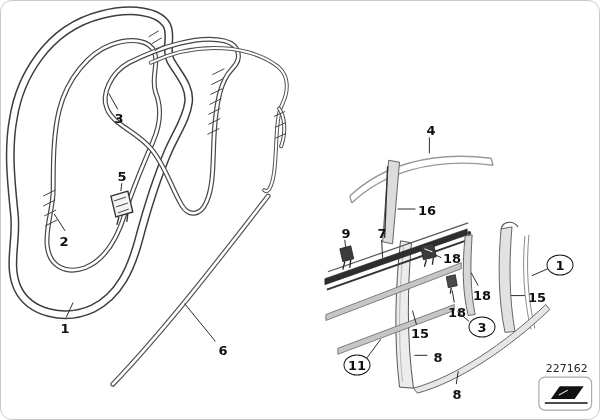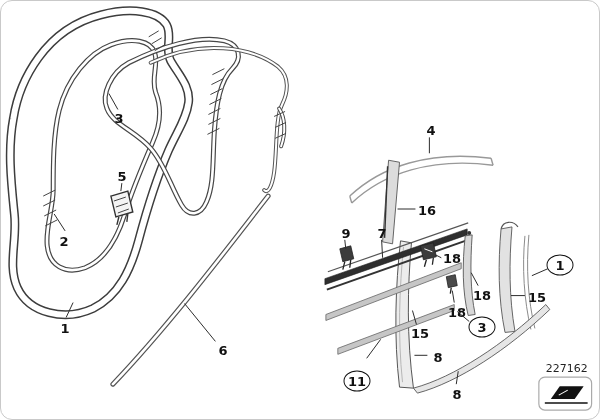--- a/index.html
+++ b/index.html
@@ -194,21 +194,21 @@
   <div class="lbl" style="left:64px;top:327px">1</div>
   <div class="lbl" style="left:63px;top:240px">2</div>
   <div class="lbl" style="left:118px;top:117px">3</div>
   <div class="lbl" style="left:430px;top:129px">4</div>
   <div class="lbl" style="left:121px;top:175px">5</div>
   <div class="lbl" style="left:222px;top:349px">6</div>
   <div class="lbl" style="left:381px;top:232px">7</div>
   <div class="lbl" style="left:456px;top:393px">8</div>
   <div class="lbl" style="left:345px;top:232px">9</div>
   <div class="lbl" style="left:437px;top:356px">8</div>
-  <div class="lbl circ" style="left:356px;top:380px">11</div>
+  <div class="lbl circ" style="left:356px;top:364px">11</div>
   <div class="lbl circ" style="left:559px;top:264px">1</div>
   <div class="lbl circ" style="left:481px;top:326px">3</div>
   <div class="lbl" style="left:451px;top:257px">18</div>
   <div class="lbl" style="left:536px;top:296px">15</div>
   <div class="lbl" style="left:426px;top:209px">16</div>
   <div class="lbl" style="left:419px;top:332px">15</div>
   <div class="lbl" style="left:481px;top:294px">18</div>
   <div class="lbl" style="left:456px;top:311px">18</div>
 
 </div>

